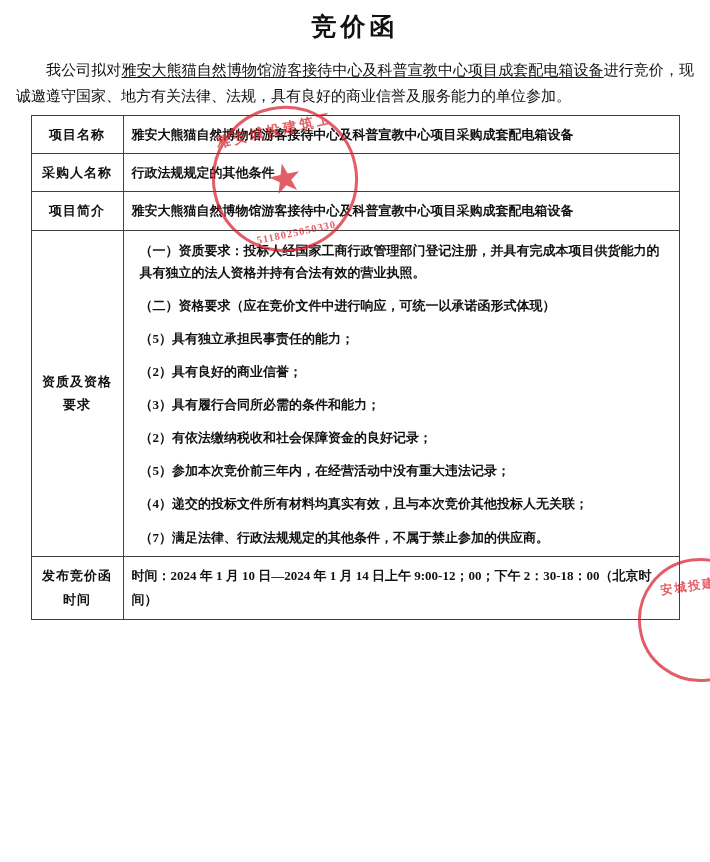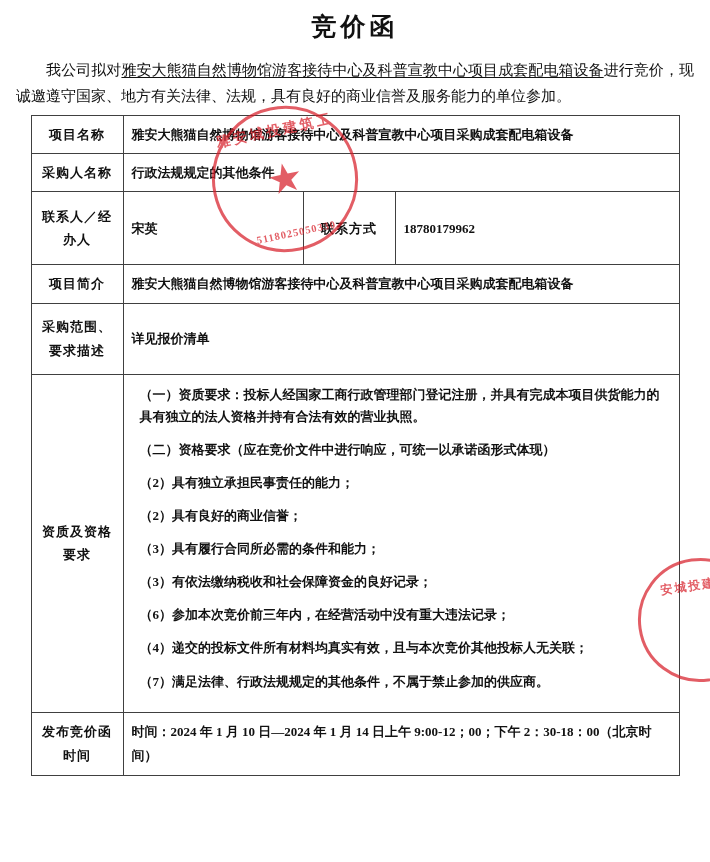--- a/index.html
+++ b/index.html
@@ -170,45 +170,35 @@
     <tbody>
       <tr>
         <td class="label">项目名称</td>
         <td class="val" colspan="3">雅安大熊猫自然博物馆游客接待中心及科普宣教中心项目采购成套配电箱设备</td>
       </tr>
       <tr>
         <td class="label">采购人名称</td>
         <td class="val" colspan="3">行政法规规定的其他条件</td>
       </tr>
       <tr>
-        <td class="label" style="height:58px">联系人／经办人</td>
-        <td class="val">宋英</td>
-        <td class="label2">联系方式</td>
-        <td class="val">18780179962</td>
-      </tr>
-      <tr>
         <td class="label">项目简介</td>
         <td class="val" colspan="3">雅安大熊猫自然博物馆游客接待中心及科普宣教中心项目采购成套配电箱设备</td>
-      </tr>
-      <tr>
-        <td class="label" style="height:56px">采购范围、要求描述</td>
-        <td class="val top" colspan="3">详见报价清单</td>
       </tr>
       <tr>
         <td class="label" style="height:300px">资质及资格要求</td>
         <td class="val top" colspan="3" style="">
           <div class="qual-line first qual-indent">（一）资质要求：投标人经国家工商行政管理部门登记注册，并具有完成本项目供货能力的具有独立的法人资格并持有合法有效的营业执照。</div>
           <div class="qual-line qual-indent">（二）资格要求（应在竞价文件中进行响应，可统一以承诺函形式体现）</div>
-          <div class="qual-line qual-indent">（2）具有独立承担民事责任的能力；</div>
+          <div class="qual-line qual-indent">（5）具有独立承担民事责任的能力；</div>
           <div class="qual-line qual-indent">（2）具有良好的商业信誉；</div>
           <div class="qual-line qual-indent">（3）具有履行合同所必需的条件和能力；</div>
-          <div class="qual-line qual-indent">（3）有依法缴纳税收和社会保障资金的良好记录；</div>
-          <div class="qual-line qual-indent">（6）参加本次竞价前三年内，在经营活动中没有重大违法记录；</div>
+          <div class="qual-line qual-indent">（2）有依法缴纳税收和社会保障资金的良好记录；</div>
+          <div class="qual-line qual-indent">（5）参加本次竞价前三年内，在经营活动中没有重大违法记录；</div>
           <div class="qual-line qual-indent">（4）递交的投标文件所有材料均真实有效，且与本次竞价其他投标人无关联；</div>
-          <div class="qual-line qual-indent" style="margin-bottom:12px">（7）满足法律、行政法规规定的其他条件，不属于禁止参加的供应商。</div>
+          <div class="qual-line qual-indent" style="margin-bottom:0">（7）满足法律、行政法规规定的其他条件，不属于禁止参加的供应商。</div>
         </td>
       </tr>
       <tr>
         <td class="label" style="height:48px">发布竞价函时间</td>
         <td class="val top" colspan="3">时间：2024 年 1 月 10 日—2024 年 1 月 14 日上午 9:00-12；00；下午 2：30-18：00（北京时间）</td>
       </tr>
 
     </tbody>
   </table>
 

